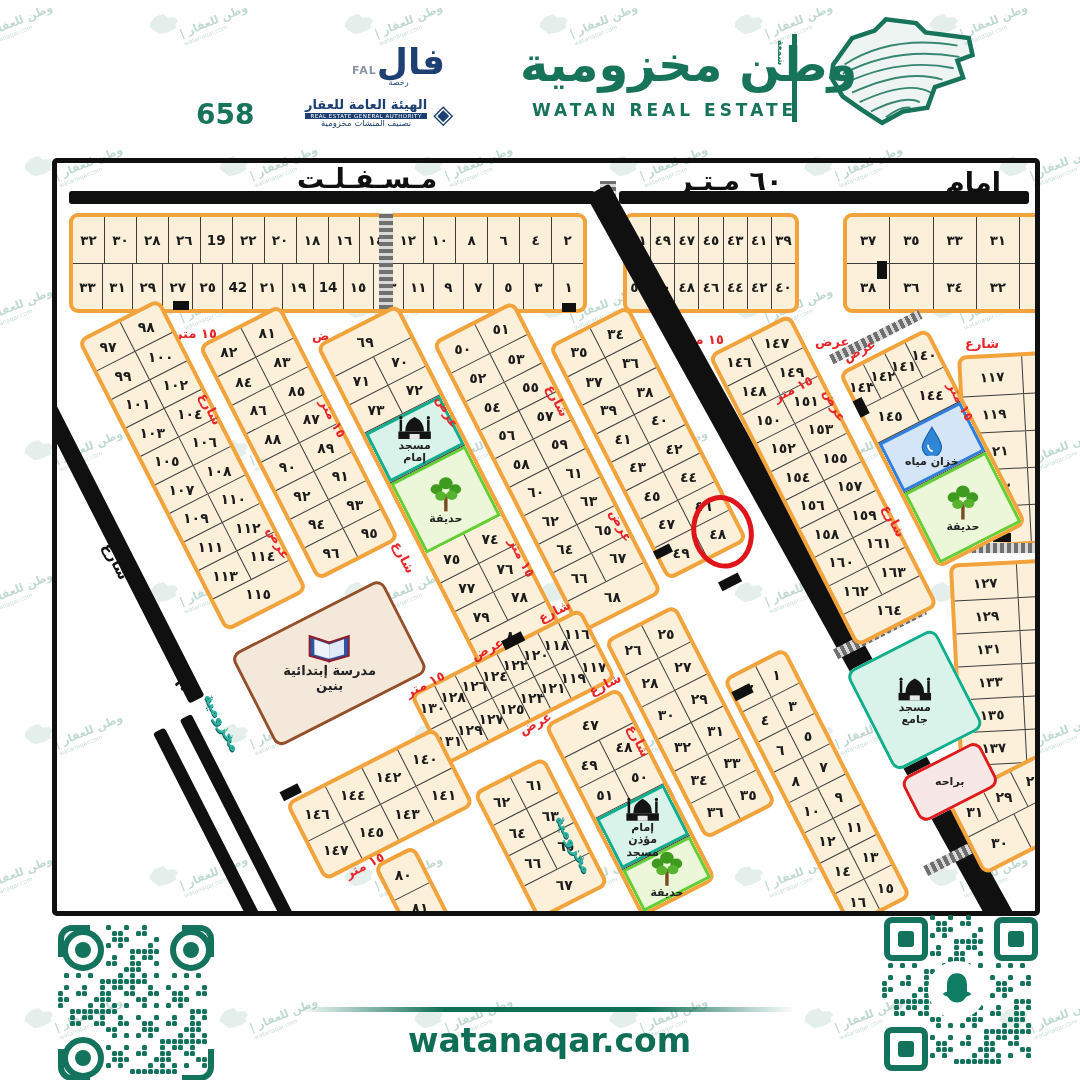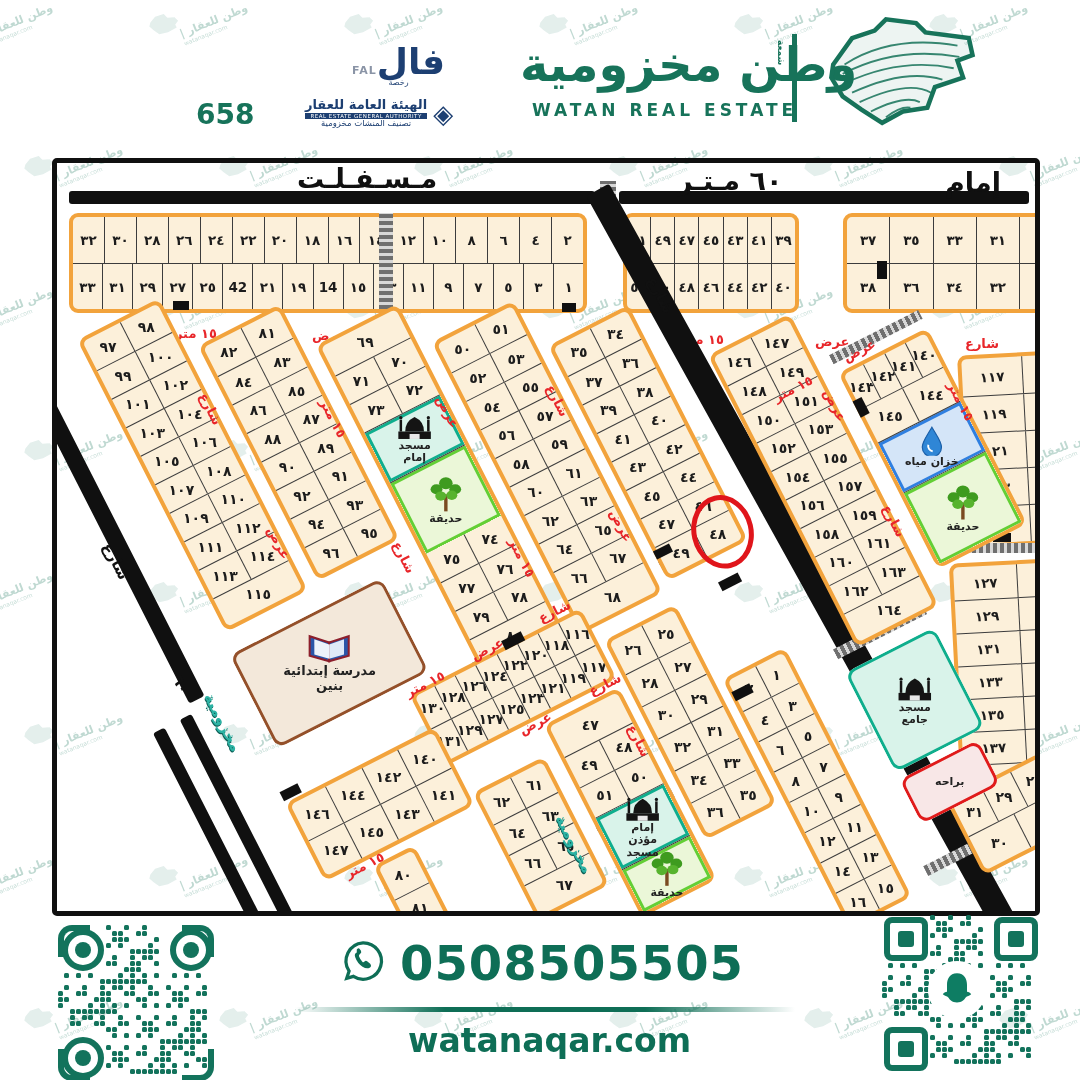--- a/index.html
+++ b/index.html
@@ -328,21 +328,21 @@
         <div class="cell">
           <span class="num">٣٠</span>
         </div>
         <div class="cell">
           <span class="num">٢٨</span>
         </div>
         <div class="cell">
           <span class="num">٢٦</span>
         </div>
         <div class="cell">
-          <span class="num">٢٤</span>
+          <span class="num">19</span>
         </div>
         <div class="cell">
           <span class="num">٢٢</span>
         </div>
         <div class="cell">
           <span class="num">٢٠</span>
         </div>
         <div class="cell">
           <span class="num">١٨</span>
         </div>
@@ -1480,29 +1480,20 @@
       <div class="marker" style="left: 556px; top: 552px; width: 22px; height: 10px;"></div>
       <div class="marker" style="left: 758px; top: 452px; width: 10px; height: 18px;"></div>
       <div class="marker" style="left: 518px; top: 656px; width: 20px; height: 10px;"></div>
       <div class="marker" style="left: 70px; top: 540px; width: 20px; height: 10px;"></div>
       <div class="marker" style="left: 512px; top: 495px; width: 18px; height: 9px;"></div>
       <div id="circle" style="left: 552px; top: 472px; width: 52px; height: 64px;"></div>
     </div>
   </div>
 
 <div id="footer">
-  <div class="phone-row">
-    <span>
-      <svg width="46" height="46" viewBox="0 0 48 48">
-        <path d="M24 5 a19 19 0 1 1 -10 35 L7 42 l2.5-7.5 A19 19 0 0 1 24 5 Z" fill="none" stroke="#0e6e56" stroke-width="3.4"></path>
-        <path d="M17.5 15 q-3 1.2 -1.6 5.2 q2.2 6.4 7.6 9.8 q4.4 2.6 7.4 1 q2.6-1.6 .6-4.2 l-3.2-2.6 q-1.6-1 -3 .6 q-1 1.2-2.2-.4 q-2.2-2.6-3.2-5.2 q-.6-1.6 1-2.6 q2-1.2 1-3.2 l-1.4-2 q-1-1.6-3 .6 Z" fill="#0e6e56"></path>
-      </svg>
-    </span>
-    <span class="phone-txt">0508505505</span>
-  </div>
   <div class="divider"></div>
   <div class="site-txt">watanaqar.com</div>
   <div class="qr" id="qrL" style="left:58px;top:20px">
       <div class="mod" style="left: 48px; top: 0px; width: 4.5px; height: 4.5px;"></div>
       <div class="mod" style="left: 66px; top: 0px; width: 4.5px; height: 4.5px;"></div>
       <div class="mod" style="left: 84px; top: 0px; width: 4.5px; height: 4.5px;"></div>
       <div class="mod" style="left: 54px; top: 6px; width: 4.5px; height: 4.5px;"></div>
       <div class="mod" style="left: 60px; top: 6px; width: 4.5px; height: 4.5px;"></div>
       <div class="mod" style="left: 78px; top: 6px; width: 4.5px; height: 4.5px;"></div>
       <div class="mod" style="left: 84px; top: 6px; width: 4.5px; height: 4.5px;"></div>

